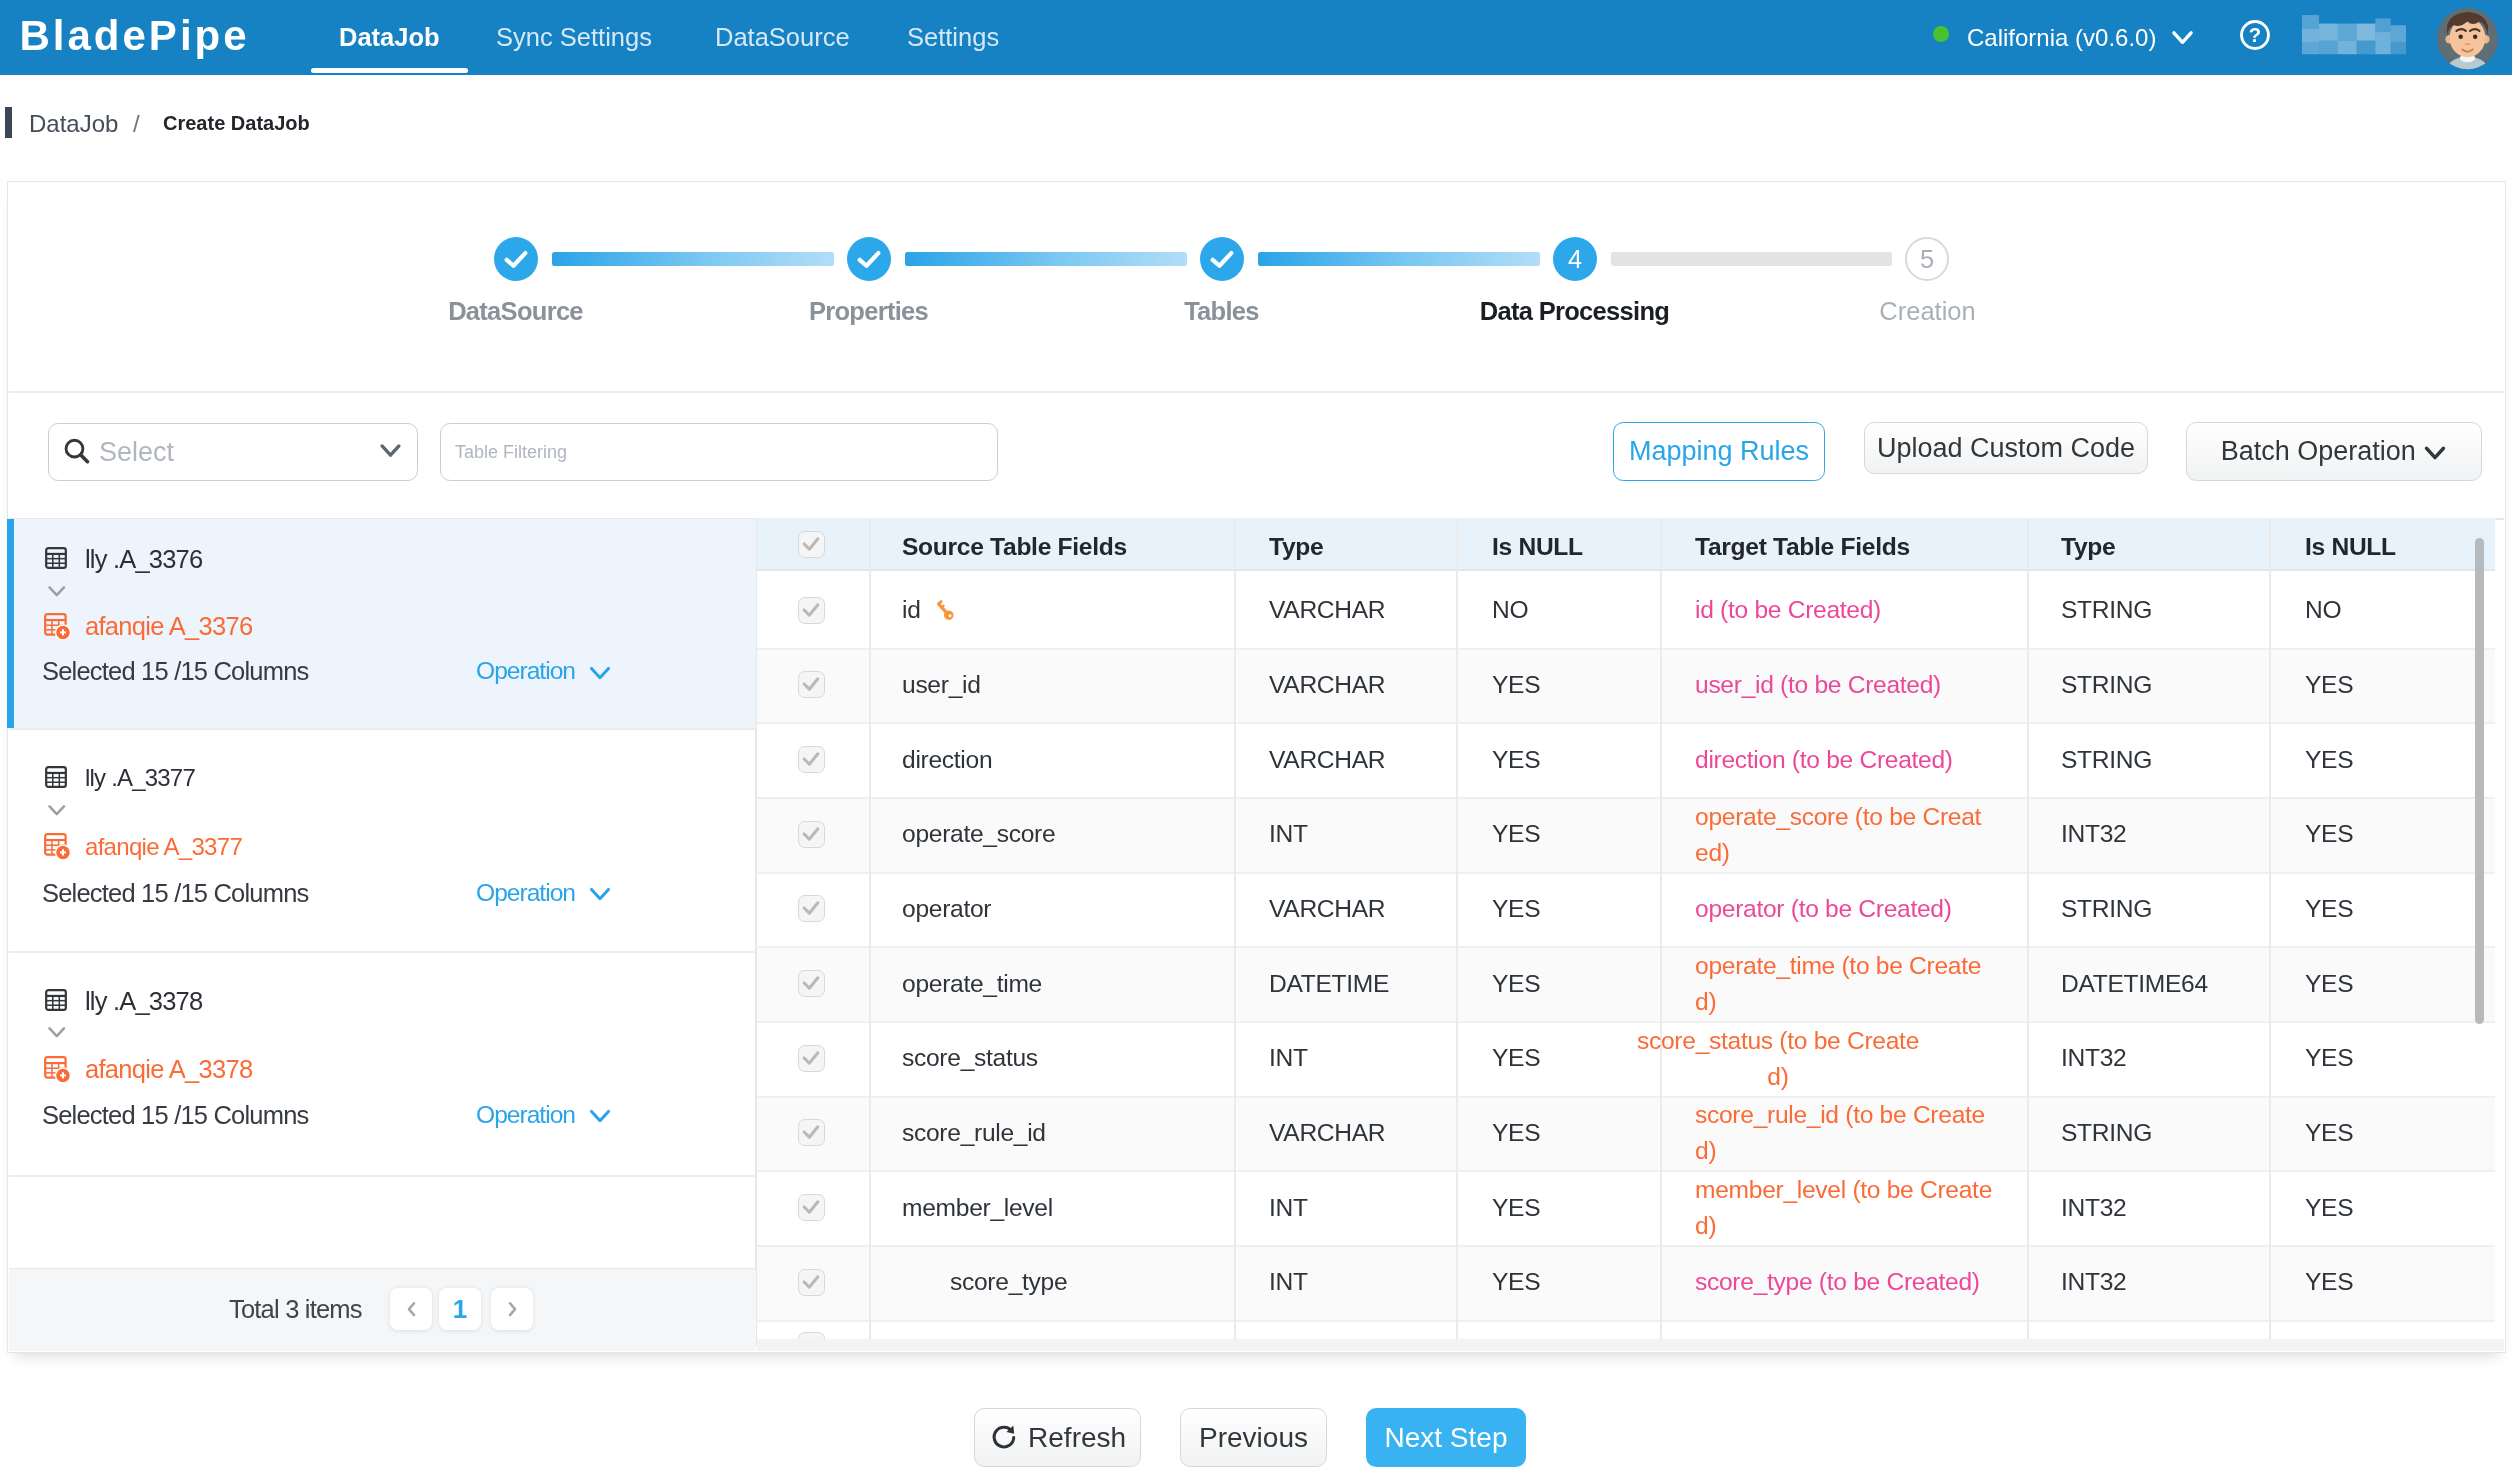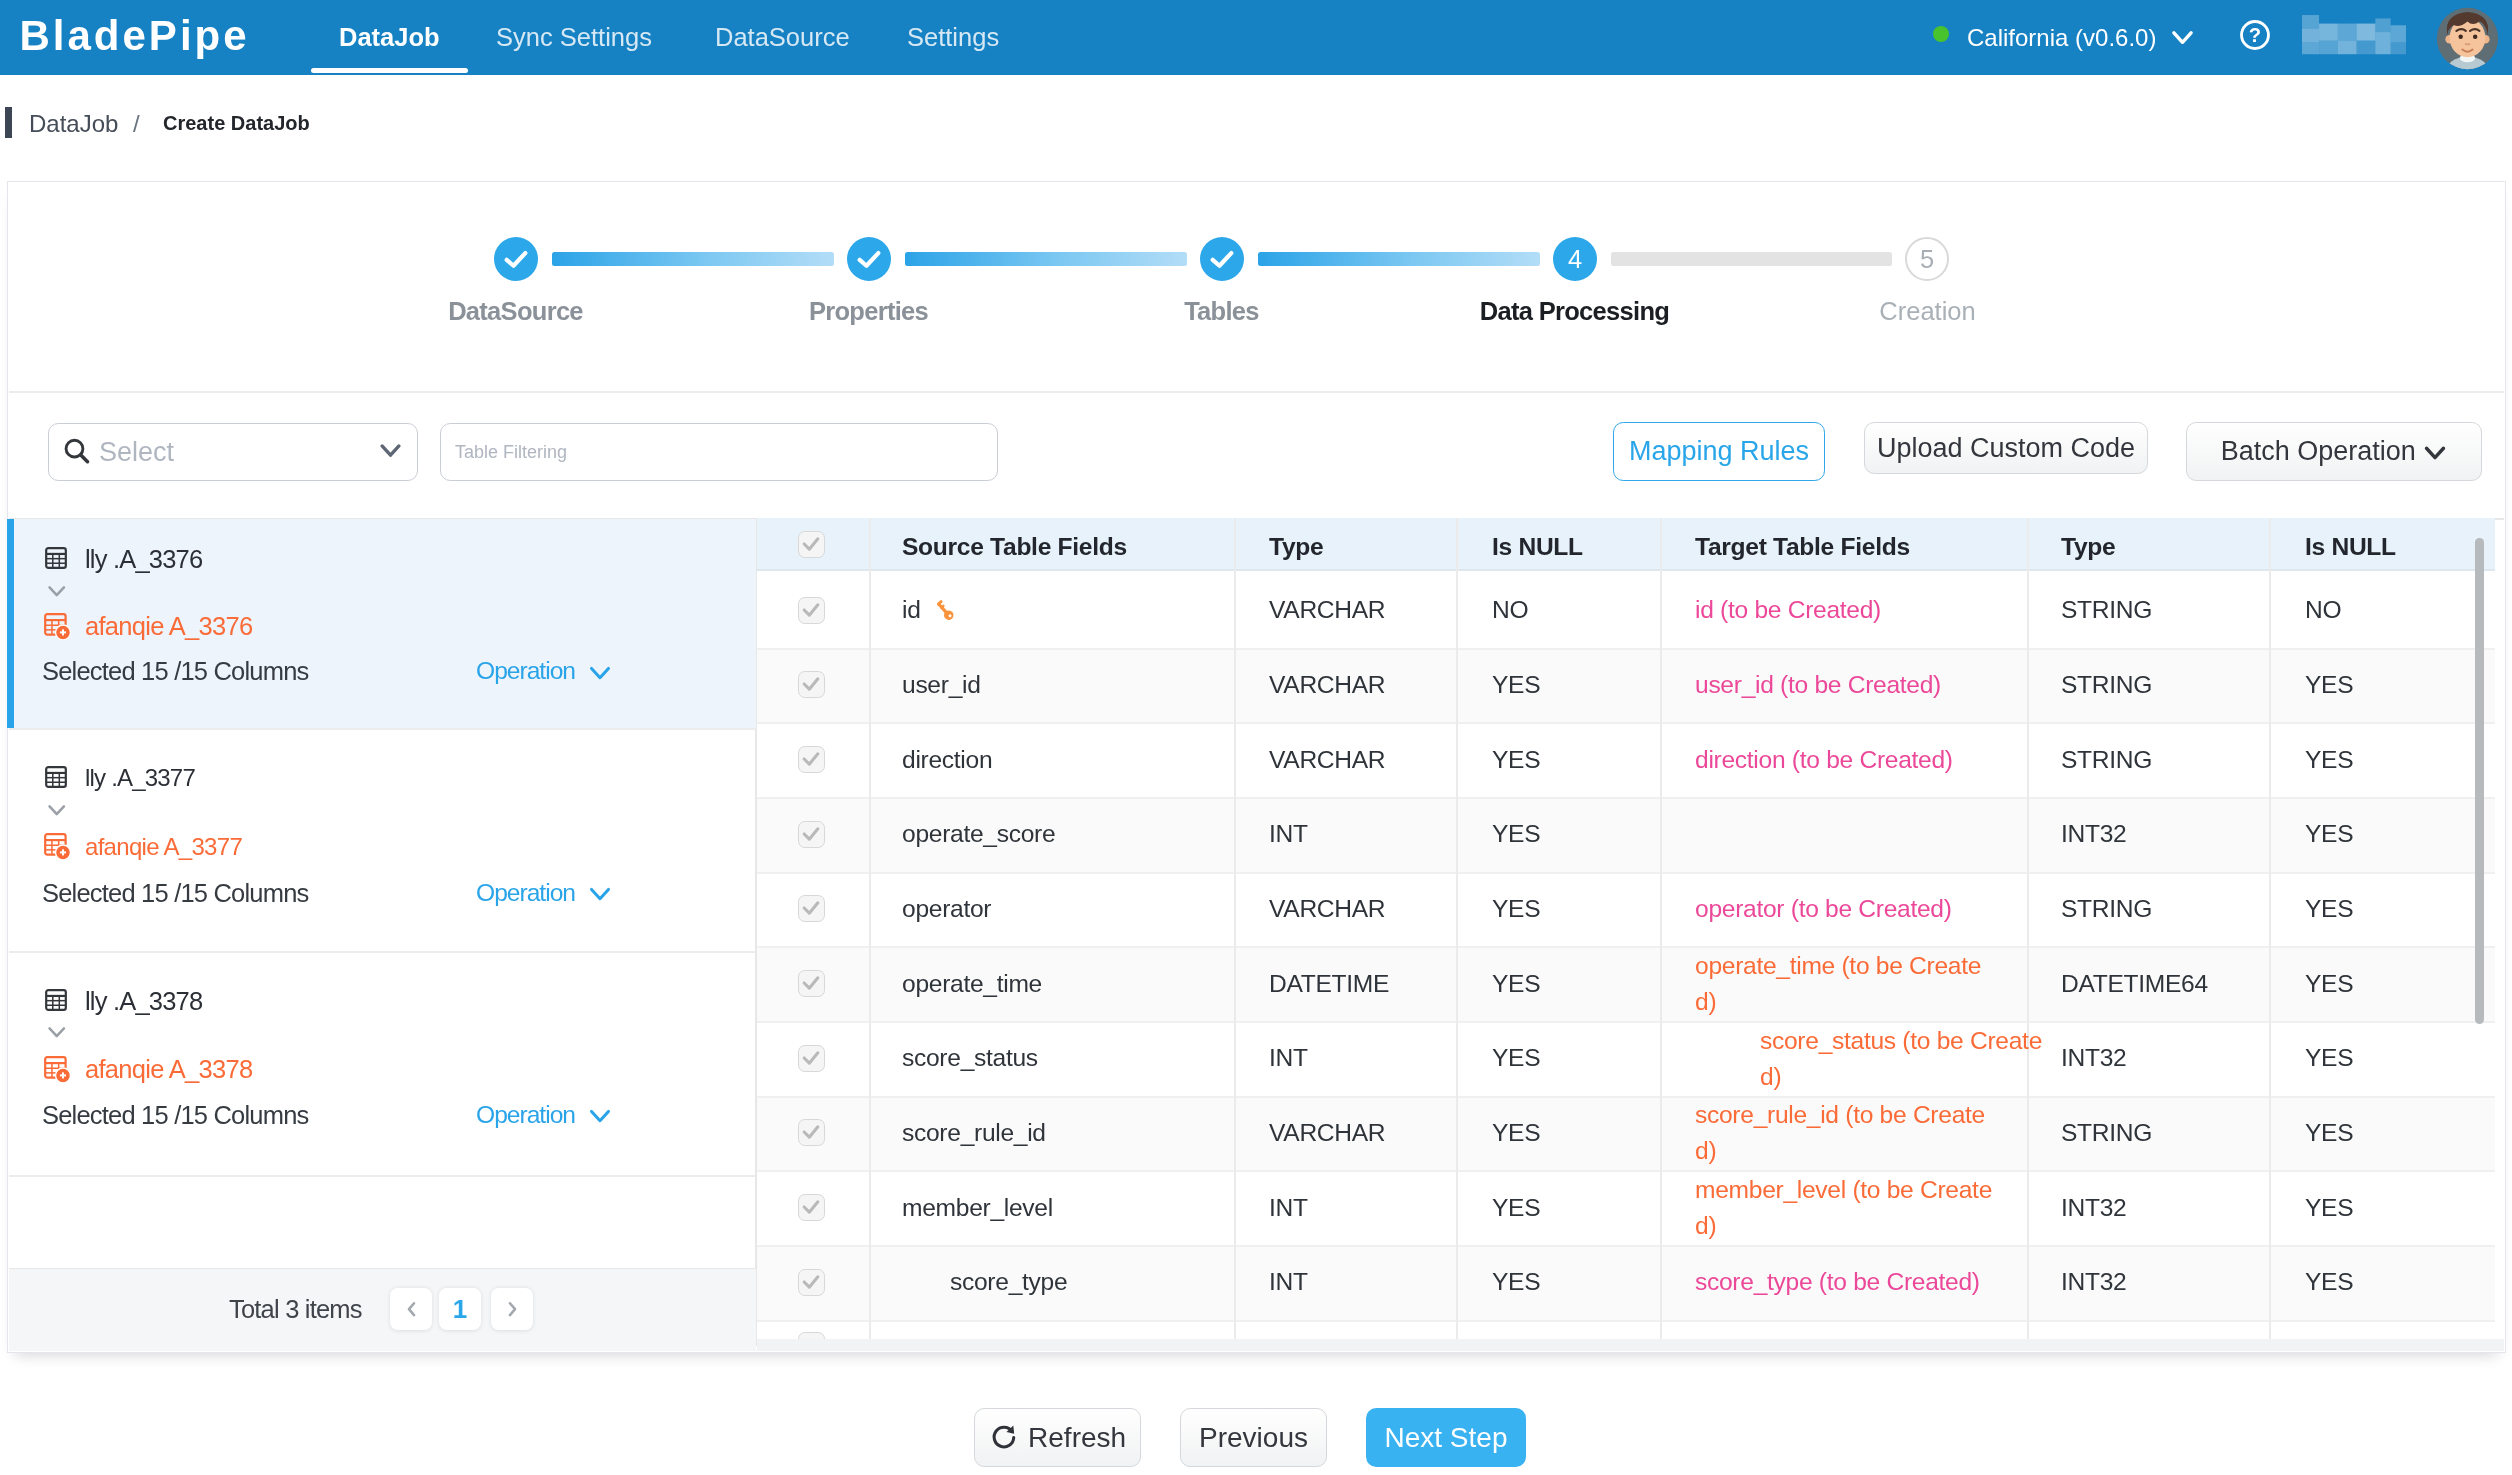--- a/index.html
+++ b/index.html
@@ -321,20 +321,21 @@
 <div class="ct or" style="left:1695px;top:743px;">direction (to be Created)</div>
 <div class="ct" style="left:2061px;top:743px;">STRING</div>
 <div class="ct" style="left:2305px;top:743px;">YES</div>
 
 <div class="cb" style="left:798px;top:821px;"><svg width="24" height="24" viewBox="0 0 28 28">
         <polyline points="6,14 12,20 22,8" fill="none" stroke="#b9b9b9" stroke-width="3.6" stroke-linecap="round" stroke-linejoin="round"></polyline>
       </svg></div>
 <div class="ct" style="left:902px;top:817px;">operate_score</div>
 <div class="ct" style="left:1269px;top:817px;">INT</div>
 <div class="ct" style="left:1492px;top:817px;">YES</div>
+<div class="ct2" style="left:1695px;top:799px;">operate_score (to be Creat<br>ed)</div>
 <div class="ct" style="left:2061px;top:817px;">INT32</div>
 <div class="ct" style="left:2305px;top:817px;">YES</div>
 
 <div class="cb" style="left:798px;top:895px;"><svg width="24" height="24" viewBox="0 0 28 28">
         <polyline points="6,14 12,20 22,8" fill="none" stroke="#b9b9b9" stroke-width="3.6" stroke-linecap="round" stroke-linejoin="round"></polyline>
       </svg></div>
 <div class="ct" style="left:902px;top:892px;">operator</div>
 <div class="ct" style="left:1269px;top:892px;">VARCHAR</div>
 <div class="ct" style="left:1492px;top:892px;">YES</div>
 <div class="ct or" style="left:1695px;top:892px;">operator (to be Created)</div>
@@ -350,21 +351,21 @@
 <div class="ct2" style="left:1695px;top:948px;">operate_time (to be Create<br>d)</div>
 <div class="ct" style="left:2061px;top:967px;">DATETIME64</div>
 <div class="ct" style="left:2305px;top:967px;">YES</div>
 
 <div class="cb" style="left:798px;top:1045px;"><svg width="24" height="24" viewBox="0 0 28 28">
         <polyline points="6,14 12,20 22,8" fill="none" stroke="#b9b9b9" stroke-width="3.6" stroke-linecap="round" stroke-linejoin="round"></polyline>
       </svg></div>
 <div class="ct" style="left:902px;top:1041px;">score_status</div>
 <div class="ct" style="left:1269px;top:1041px;">INT</div>
 <div class="ct" style="left:1492px;top:1041px;">YES</div>
-<div class="ct2" style="left:1760px;top:1023px;">score_status (to be Create<br>d)</div>
+<div class="ct2" style="left:1637px;top:1023px;text-align:center;">score_status (to be Create<br>d)</div>
 <div class="ct" style="left:2061px;top:1041px;">INT32</div>
 <div class="ct" style="left:2305px;top:1041px;">YES</div>
 
 <div class="cb" style="left:798px;top:1119px;"><svg width="24" height="24" viewBox="0 0 28 28">
         <polyline points="6,14 12,20 22,8" fill="none" stroke="#b9b9b9" stroke-width="3.6" stroke-linecap="round" stroke-linejoin="round"></polyline>
       </svg></div>
 <div class="ct" style="left:902px;top:1116px;">score_rule_id</div>
 <div class="ct" style="left:1269px;top:1116px;">VARCHAR</div>
 <div class="ct" style="left:1492px;top:1116px;">YES</div>
 <div class="ct2" style="left:1695px;top:1097px;">score_rule_id (to be Create<br>d)</div>

